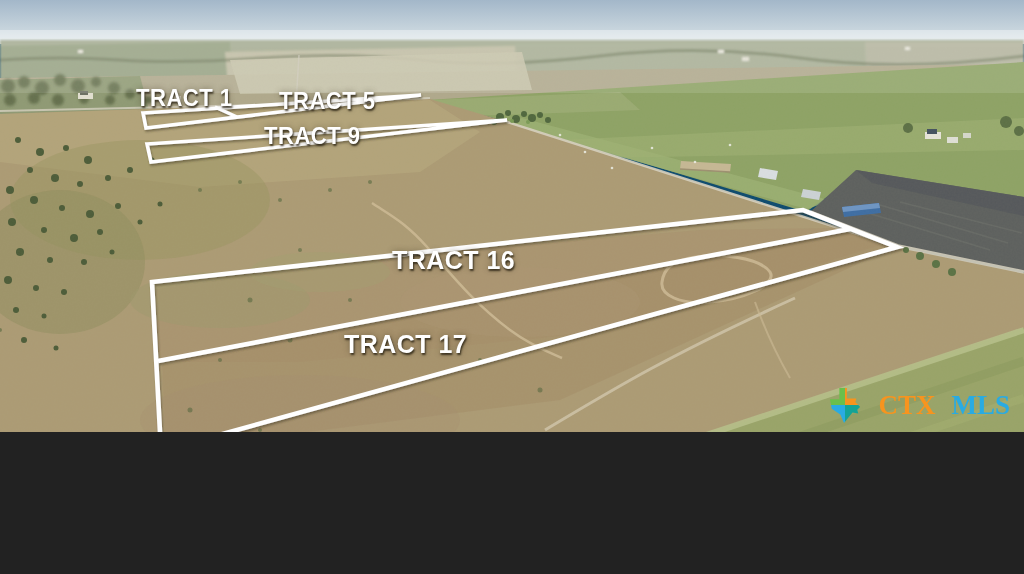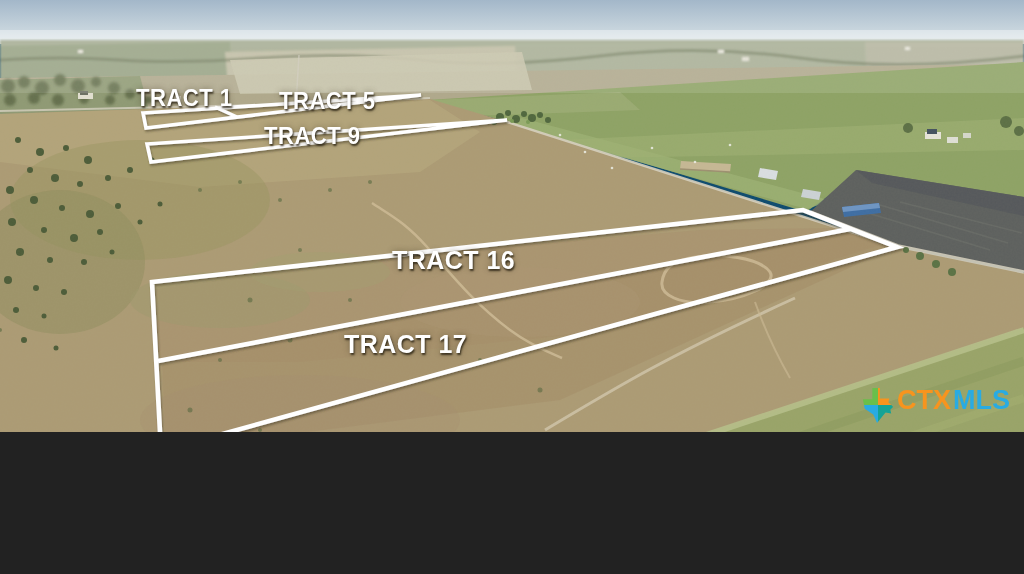--- a/index.html
+++ b/index.html
@@ -9,21 +9,21 @@
   .tract-label{position:absolute;color:#fff;font-weight:bold;white-space:nowrap;
     letter-spacing:.5px;transform:scaleX(.96);transform-origin:left top;
     text-shadow:1px 2px 2px rgba(45,38,22,.85), 0 0 6px rgba(60,50,30,.45);}
   .lbl-sm{font-size:23px;}
   .lbl-lg{font-size:26px;}
   #lbl-t1{left:136px;top:85px;}
   #lbl-t5{left:279px;top:88px;}
   #lbl-t9{left:264px;top:123px;}
   #lbl-t16{left:392px;top:245px;}
   #lbl-t17{left:344px;top:329px;}
-  .watermark{position:absolute;right:14px;bottom:9px;display:flex;gap:2px;}
+  .watermark{position:absolute;right:14px;bottom:9px;display:flex;align-items:center;gap:16px;font-family:Liberation Serif, serif;}
   .watermark .wm-text{font-weight:bold;font-size:27px;letter-spacing:0px;line-height:1;}
   .wm-ctx{color:#f7941e;}
   .wm-mls{color:#29abe2;}
 </style>
 </head>
 <body>
 
 <div class="stage">
 
   <svg class="layer" viewBox="0 0 1024 574" aria-hidden="true">

